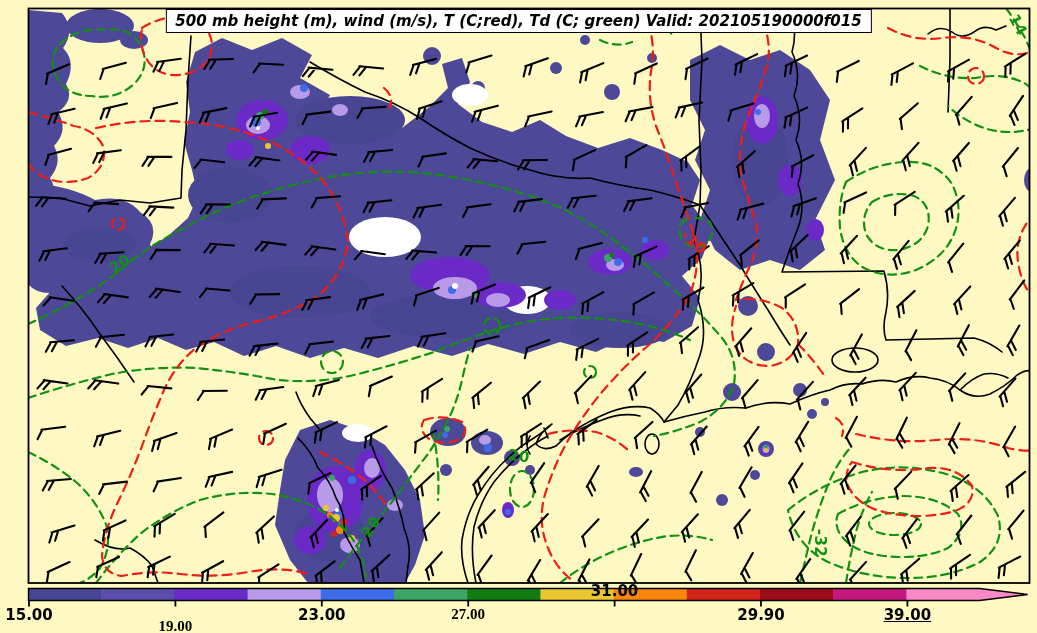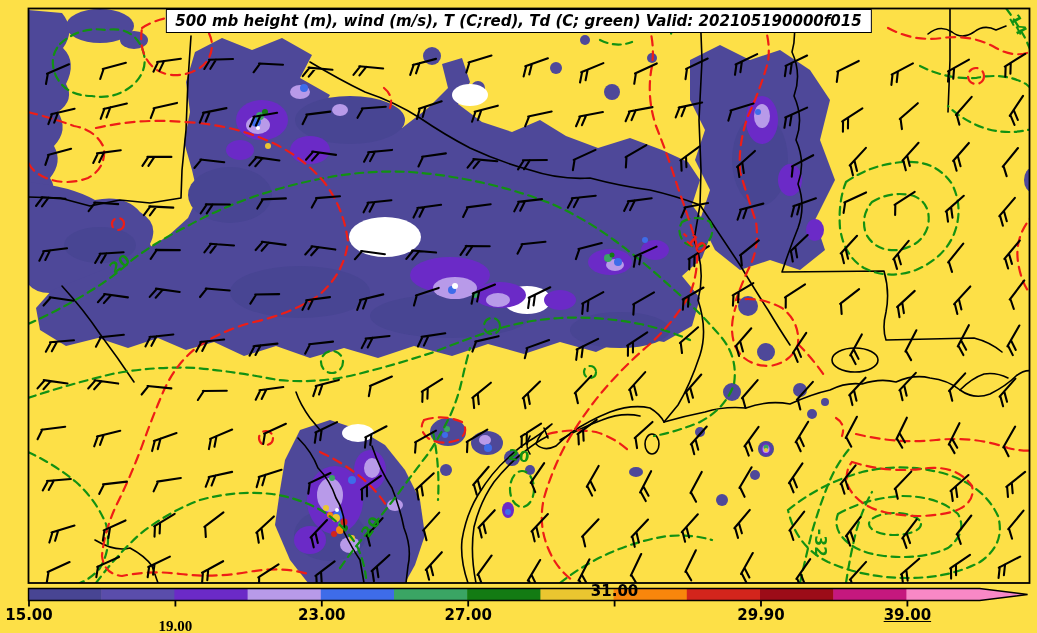--- a/index.html
+++ b/index.html
@@ -1,16 +1,16 @@
 <!DOCTYPE html>
 <html><head>
 <meta charset="utf-8">
 <style>
   html,body{margin:0;padding:0;background:#fff;}
-  .stage{position:relative;width:1037px;height:633px;background:#fde047;overflow:hidden;
+  .stage{position:relative;width:1037px;height:633px;background:#fef9c3;overflow:hidden;
          font-family:"DejaVu Sans", sans-serif;}
   .stage svg{position:absolute;left:0;top:0;}
   .title-box{position:absolute;top:9px;left:50%;transform:translateX(-50%);
       background:#fff;border:1.8px solid #000;padding:2px 9px;white-space:nowrap;
       font:italic bold 15px "DejaVu Sans", sans-serif;z-index:6;}
   .clabel{position:absolute;font:bold 15px "DejaVu Sans", sans-serif;z-index:5;
       transform-origin:center center;letter-spacing:0.5px;}
   .cb-label{position:absolute;width:76px;text-align:center;
       font:bold 15px "DejaVu Sans", sans-serif;color:#000;z-index:5;}
   .contour{fill:none;stroke-linecap:round;}
@@ -517,21 +517,21 @@
 </svg>
 
 <div class="title-box">
   <span>500 mb height (m), wind (m/s), T (C;red), Td (C; green) Valid: 202105190000f015</span>
 </div>
 
 <div id="overlay">
       <div class="cb-label" style="left: -9px; top: 606px;">15.00</div>
       <div class="cb-label" style="left: 137.4px; top: 618px; font-family: Liberation Serif, serif;">19.00</div>
       <div class="cb-label" style="left: 283.8px; top: 606px;">23.00</div>
-      <div class="cb-label" style="left: 430.2px; top: 606px;">27.00</div>
+      <div class="cb-label" style="left: 430.2px; top: 606px; font-family: Liberation Serif, serif;">27.00</div>
       <div class="cb-label" style="left: 576.6px; top: 582px;">31.00</div>
       <div class="cb-label" style="left: 723px; top: 606px;">29.90</div>
       <div class="cb-label" style="left: 869.4px; top: 606px; text-decoration: underline;">39.00</div>
       <div class="clabel" style="left: 120px; top: 264px; color: rgb(18, 145, 18); transform: translate(-50%, -50%) rotate(-35deg);">20</div>
       <div class="clabel" style="left: 694px; top: 242px; color: rgb(238, 29, 22); transform: translate(-50%, -50%) rotate(42deg);">-10</div>
       <div class="clabel" style="left: 371px; top: 527px; color: rgb(18, 145, 18); transform: translate(-50%, -50%) rotate(-55deg);">20</div>
       <div class="clabel" style="left: 519px; top: 456px; color: rgb(18, 145, 18); transform: translate(-50%, -50%) rotate(8deg);">20</div>
       <div class="clabel" style="left: 820px; top: 543px; color: rgb(18, 145, 18); transform: translate(-50%, -50%) rotate(90deg);">-32</div>
       <div class="clabel" style="left: 1018px; top: 25px; color: rgb(18, 145, 18); transform: translate(-50%, -50%) rotate(62deg);">14</div>
     </div>

